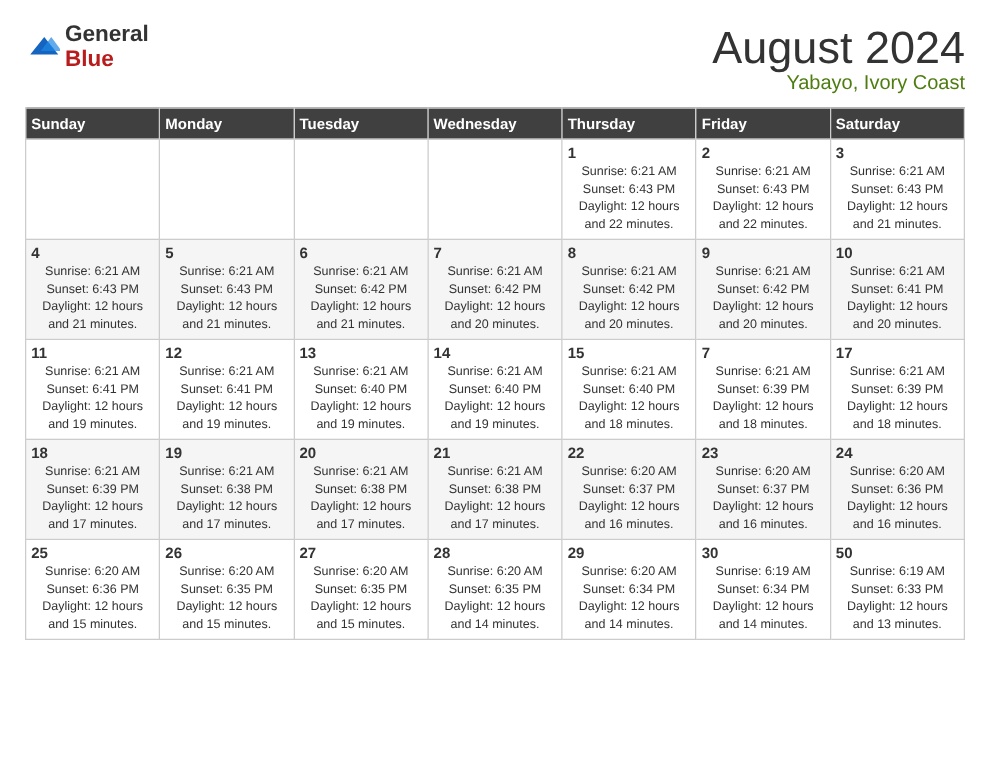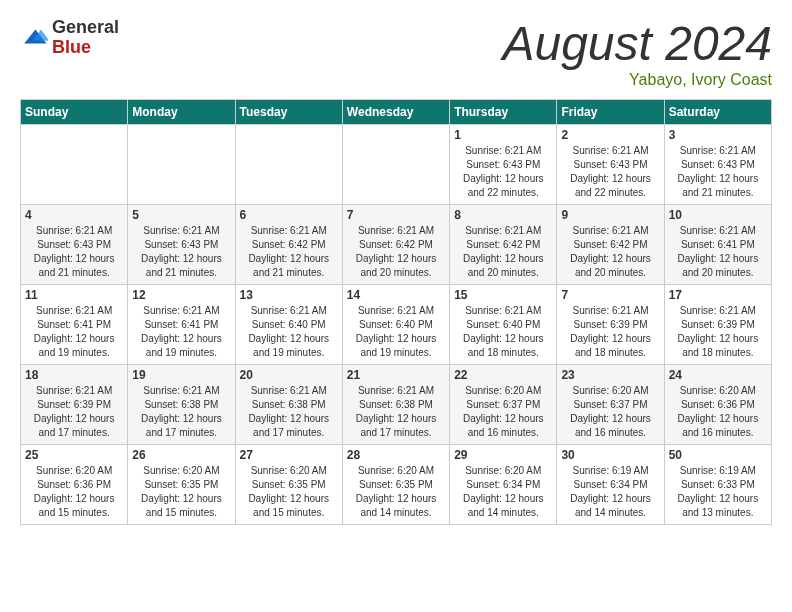--- a/index.html
+++ b/index.html
@@ -34,37 +34,36 @@
     .logo-general { color: #333; }
     .logo-blue { color: #b91c1c; }
     .logo-icon {
       width: 28px;
       height: 28px;
     }
     .title-block {
       text-align: right;
     }
     .title-month {
-      font-size: 48px;
+      font-size: 36px;
       font-weight: normal;
       color: #333;
       line-height: 1.1;
-      font-style: italic;
     }
     .title-location {
       font-size: 16px;
       color: #4d7c0f;
     }
     .calendar {
       width: 100%;
       border-collapse: collapse;
       table-layout: fixed;
     }
     .calendar th {
-      background: #0f766e;
+      background: #404040;
       color: #fff;
       font-size: 12px;
       font-weight: bold;
       padding: 5px 4px;
       text-align: left;
       border: 1px solid #ccc;
     }
     .calendar td {
       border: 1px solid #ccc;
       vertical-align: top;

